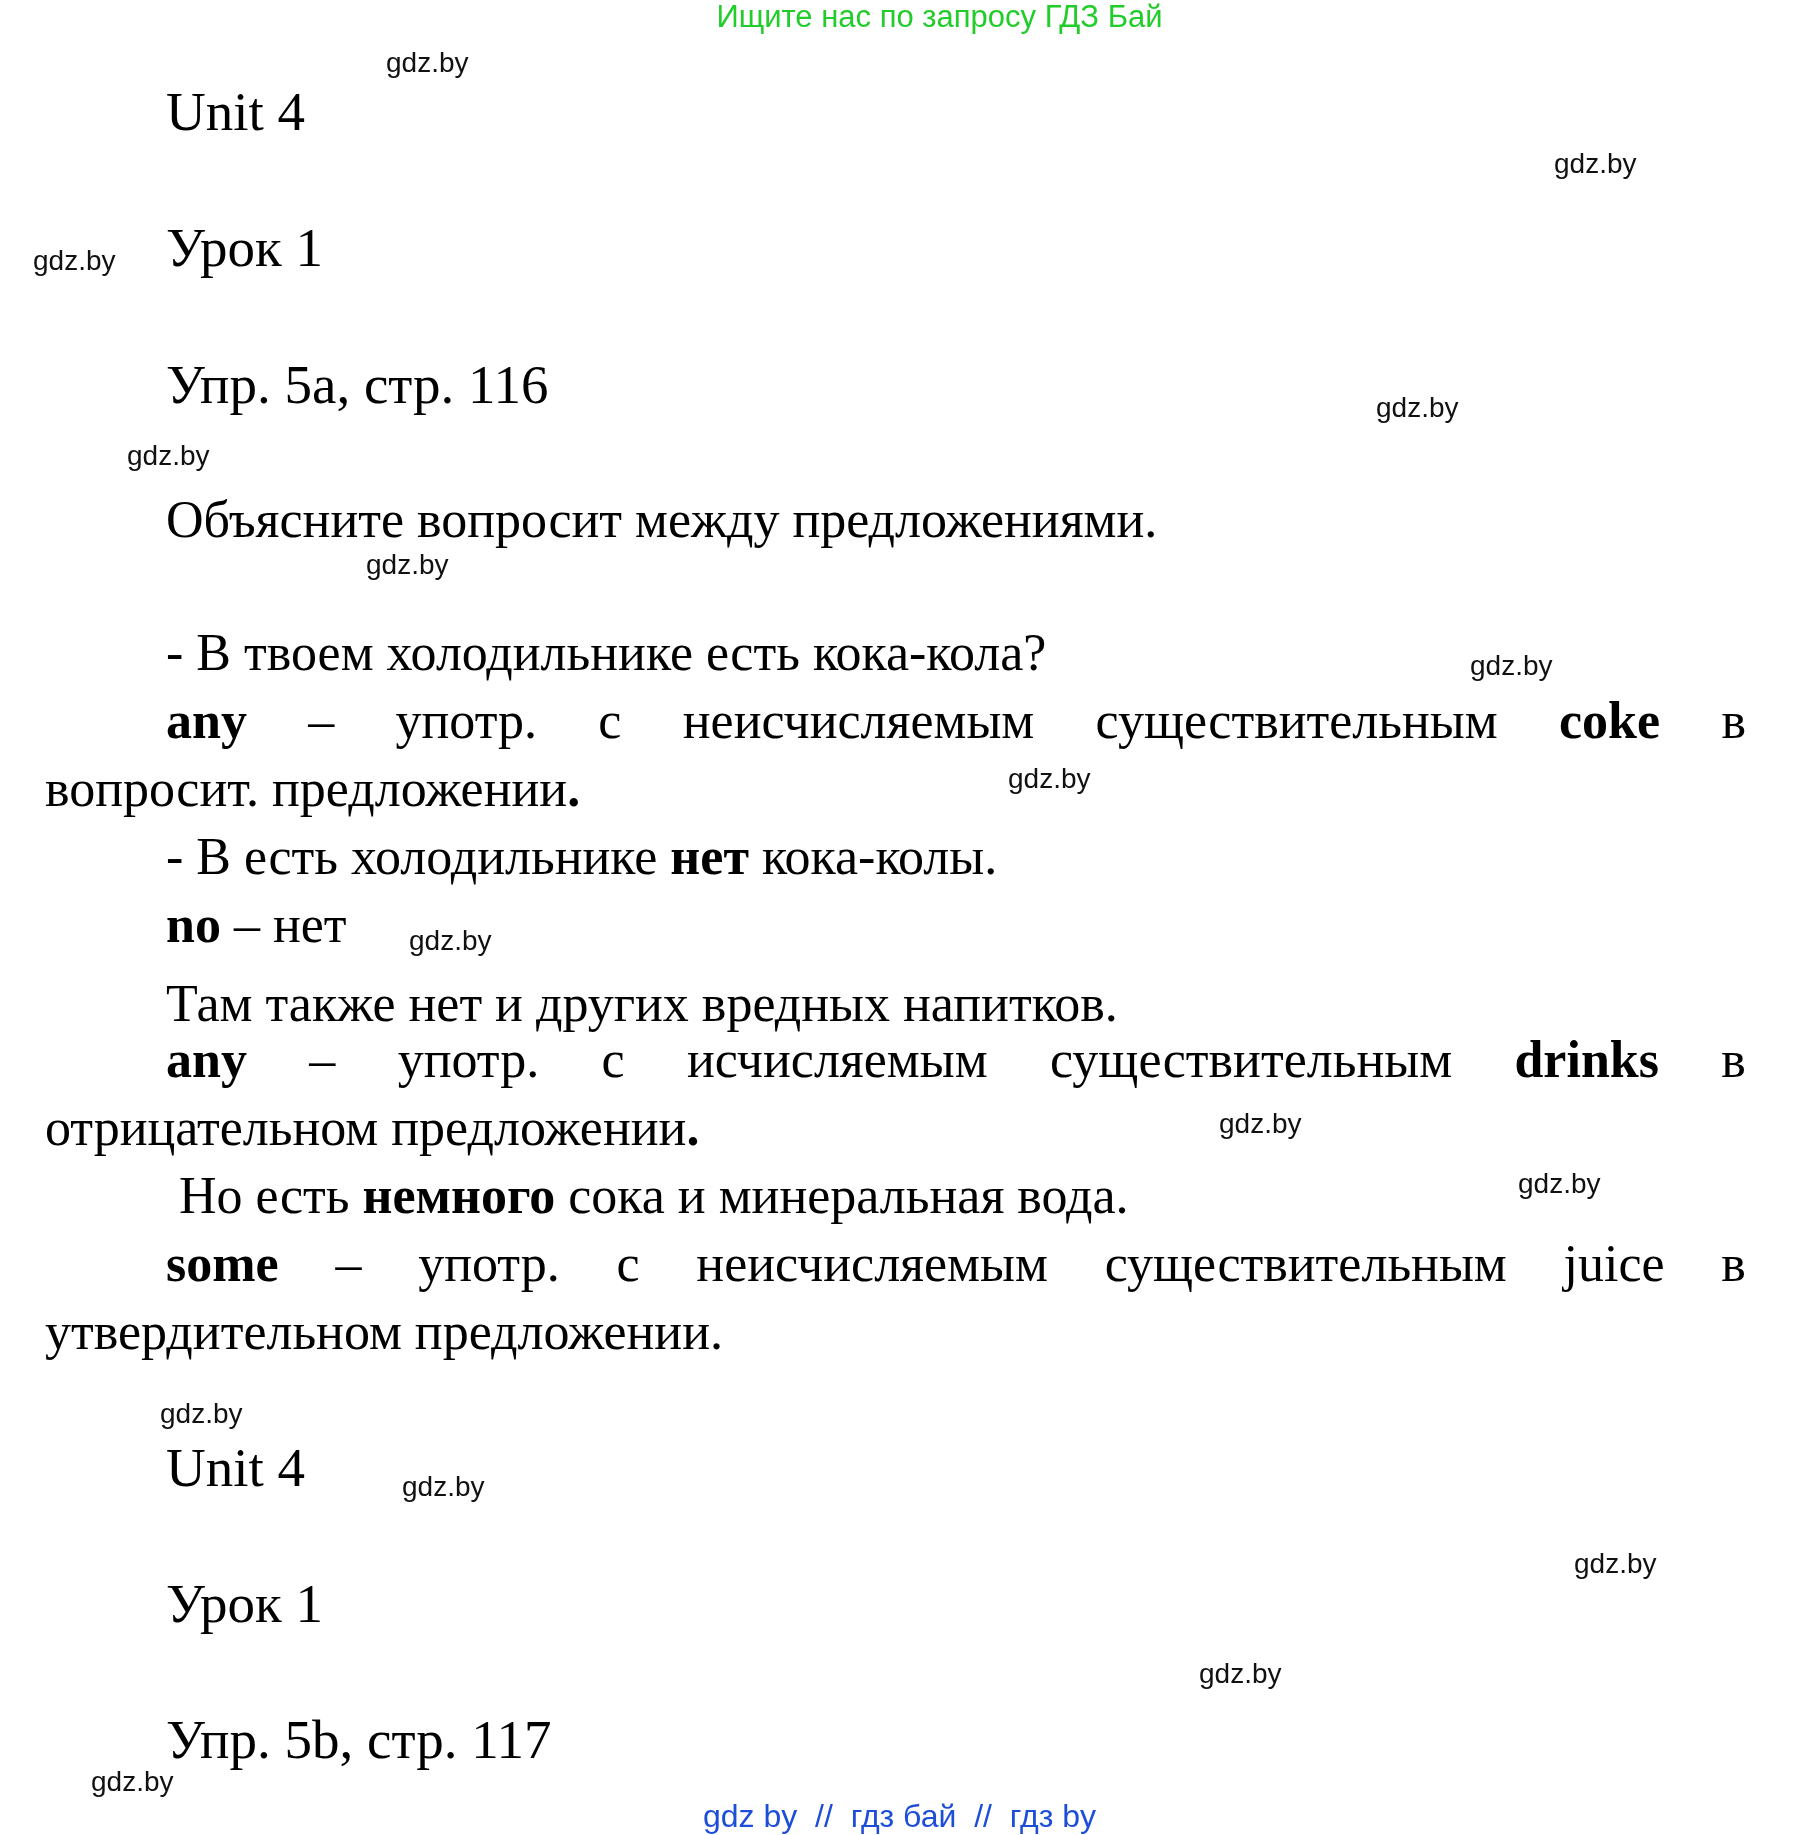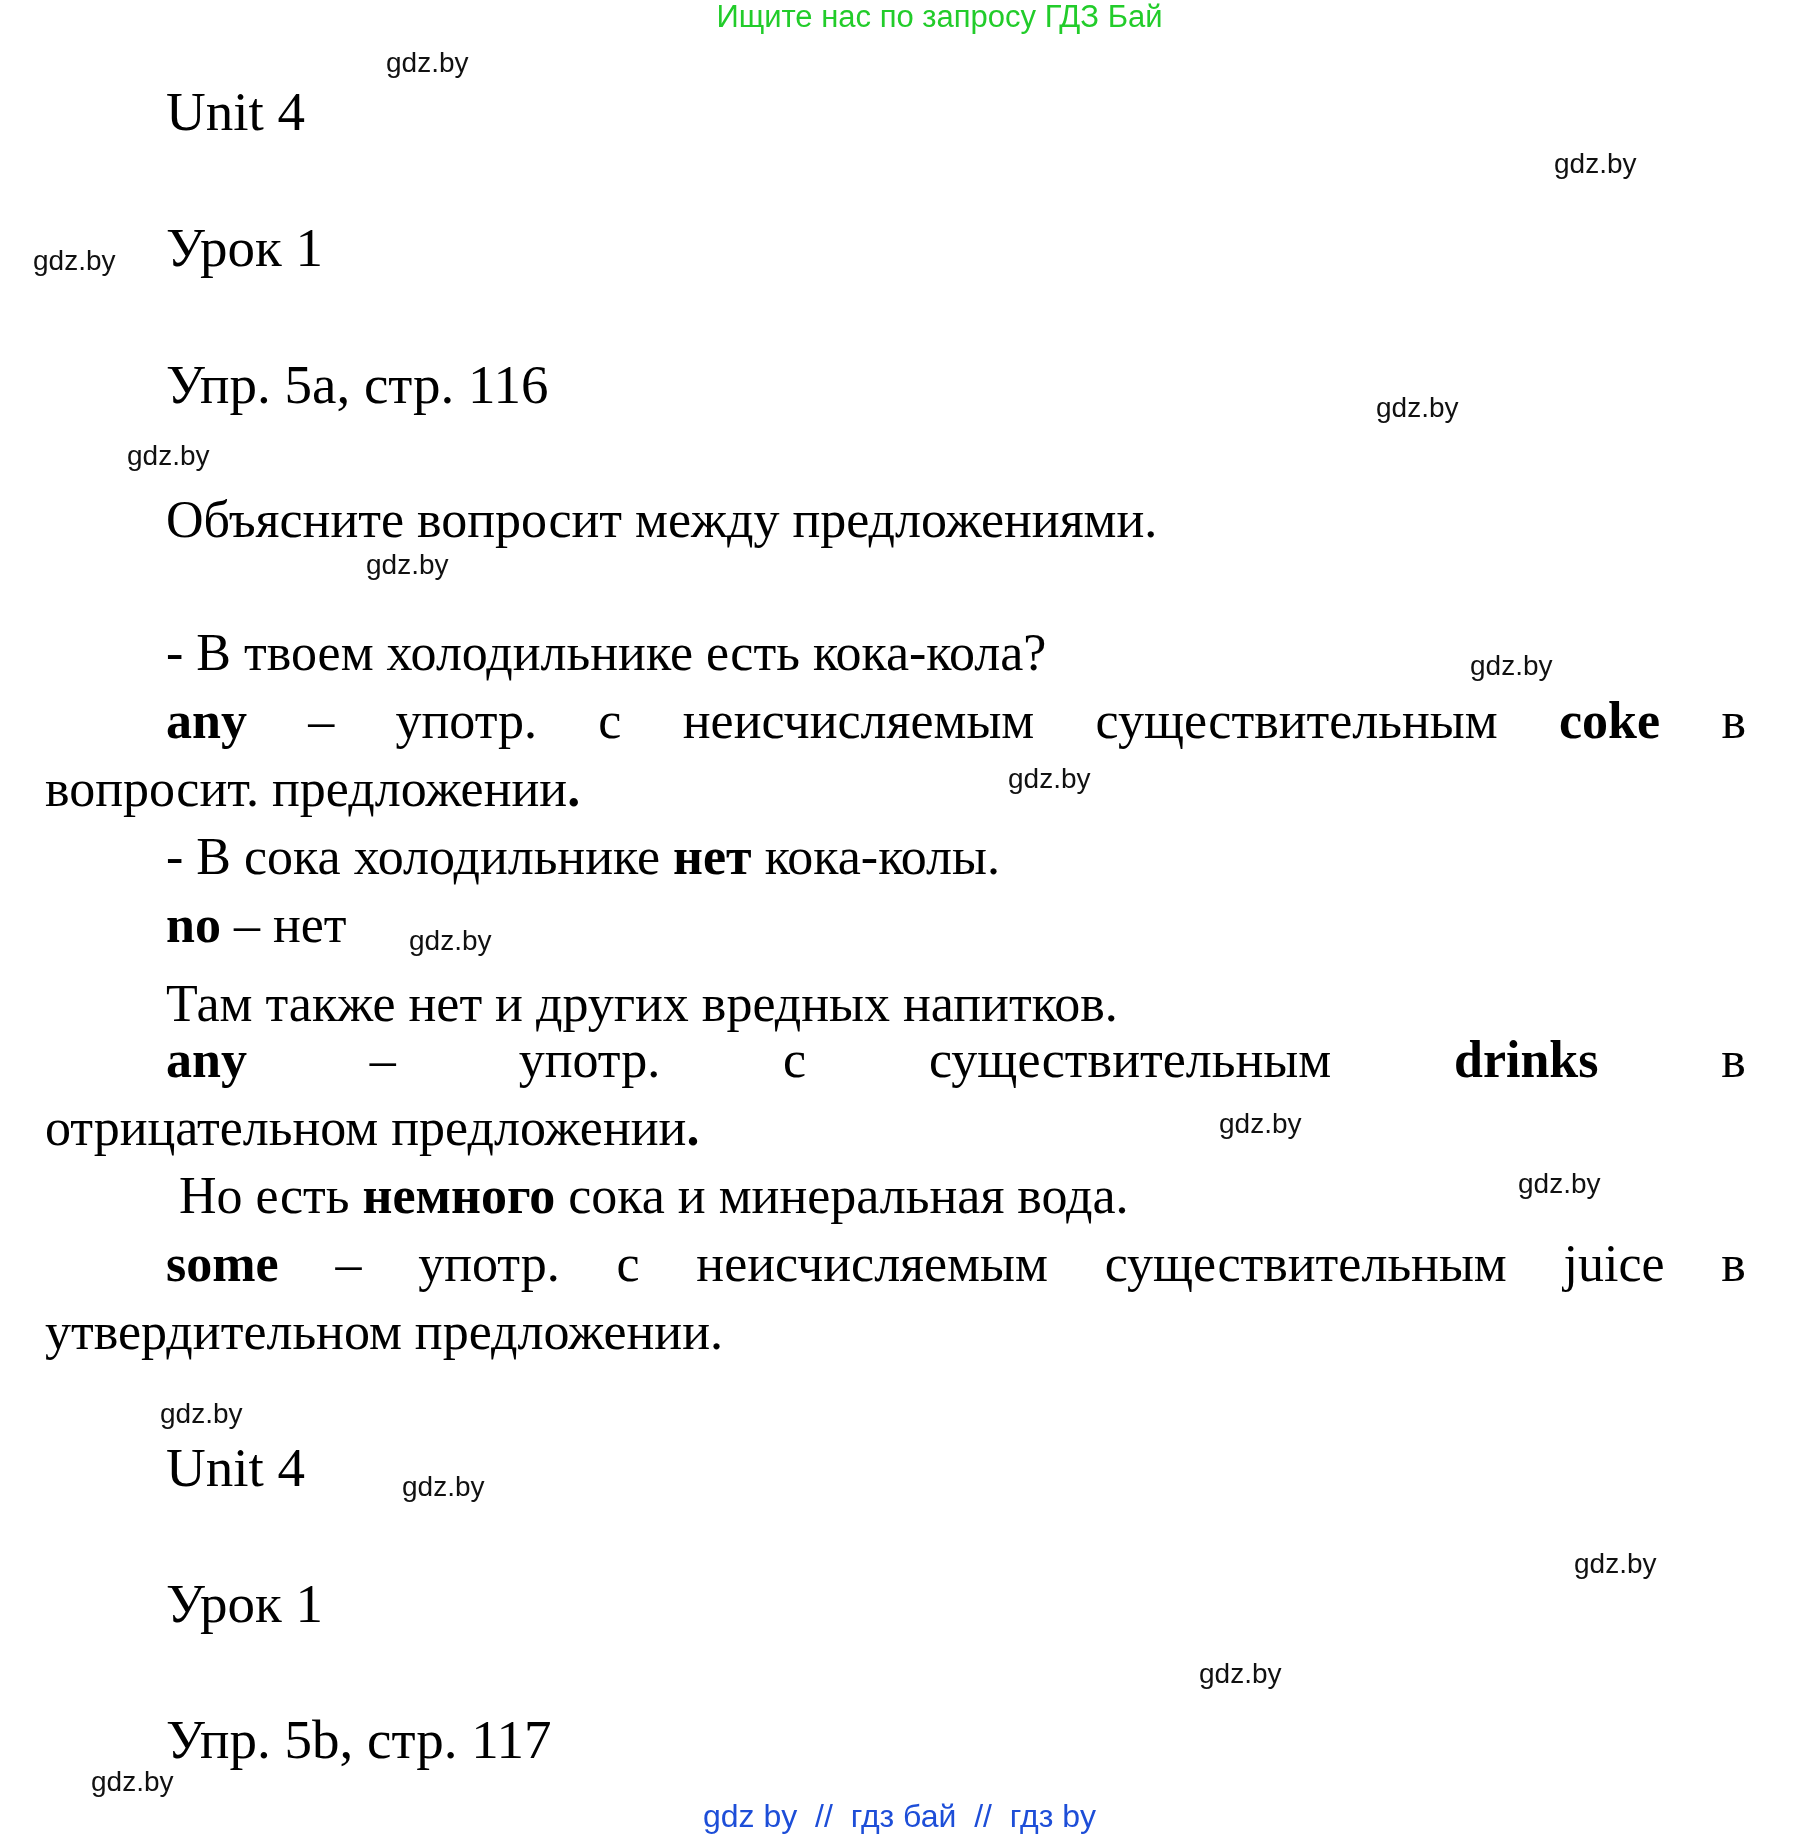--- a/index.html
+++ b/index.html
@@ -34,31 +34,32 @@
   <span>–</span>
   <span>употр.</span>
   <span>с</span>
   <span>неисчисляемым</span>
   <span>существительным</span>
   <b>coke</b>
   <span>в</span>
 </div>
 <div class="line serif flush" style="top:759px;"><span>вопросит. предложении</span><b>.</b></div>
 
-<div class="line serif indent" style="top:827px;"><span>- В сока холодильнике </span><b>нет</b><span> кока-колы.</span></div>
+<div class="line serif indent" style="top:827px;"><span>- В есть холодильнике </span><b>нет</b><span> кока-колы.</span></div>
 
 <div class="line serif indent" style="top:895px;"><b>no</b><span> – нет</span></div>
 
 <div class="line serif indent" style="top:974px;">Там также нет и других вредных напитков.</div>
 
 <div class="line serif just" style="top:1030px;">
   <b>any</b>
   <span>–</span>
   <span>употр.</span>
   <span>с</span>
+  <span>исчисляемым</span>
   <span>существительным</span>
   <b>drinks</b>
   <span>в</span>
 </div>
 <div class="line serif flush" style="top:1098px;"><span>отрицательном предложении</span><b>.</b></div>
 
 <div class="line serif indent" style="top:1166px; white-space:pre;text-align:right;"><span> Но есть </span><b>немного</b><span> сока и минеральная вода.</span></div>
 
 <div class="line serif just" style="top:1234px;gap:44px;">
   <b>some</b>

